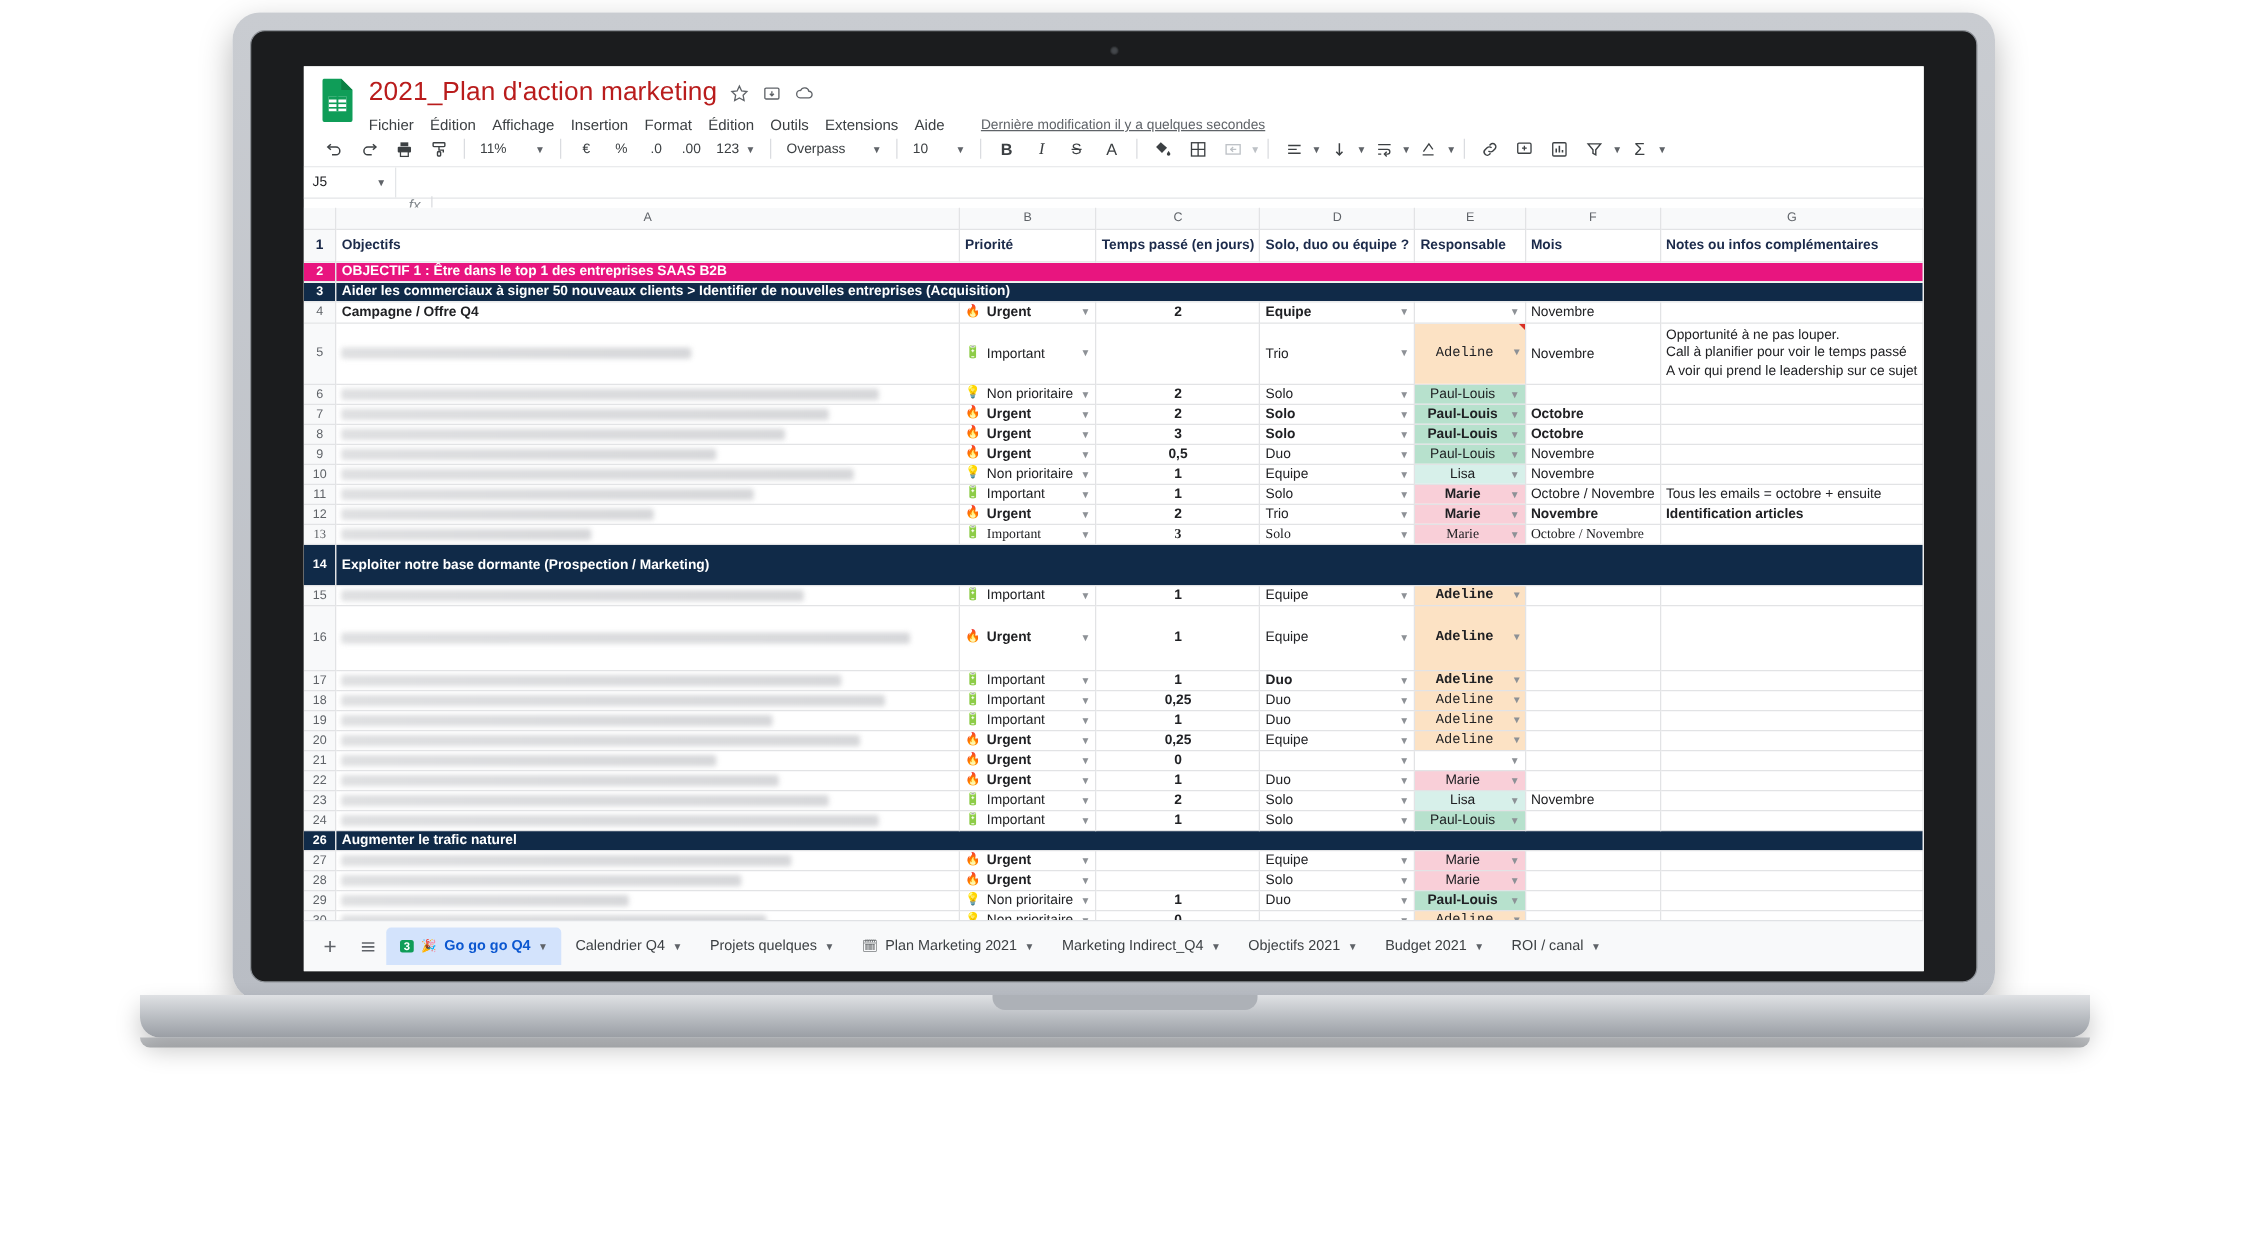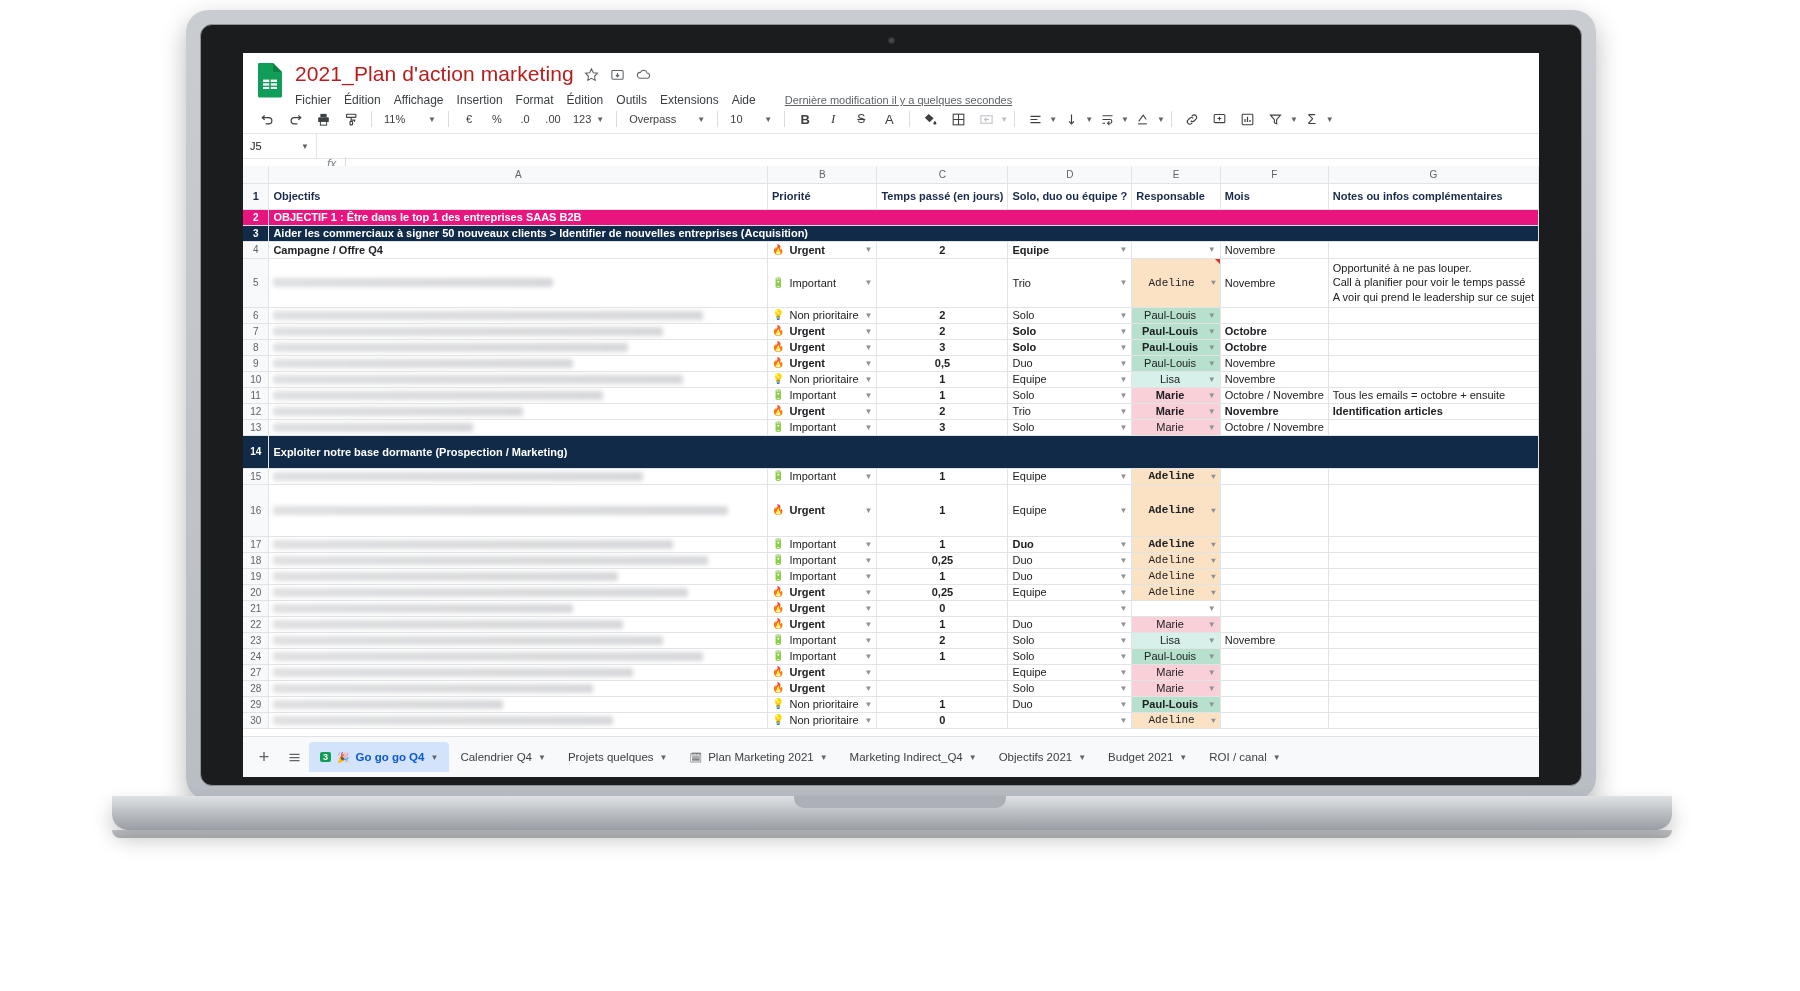--- a/index.html
+++ b/index.html
@@ -635,21 +635,21 @@
                     </td>
                     <td class="bg-marie">
                       <div class="cellsel">
                         <span style="flex: 1 1 0%; text-align: center; font-weight: bold;">Marie</span>
                         <span class="dd">▼</span>
                       </div>
                     </td>
                     <td style="font-weight: bold;">Novembre</td>
                     <td class="multiline" style="font-weight: bold;">Identification articles</td>
                   </tr>
-                  <tr style="height: 16px;">
+                  <tr style="height: 16px; font-family: Liberation Serif, serif;">
                     <td class="rowhead">13</td>
                     <td>
                       <span class="blur-bar" style="width: 200px;"></span>
                     </td>
                     <td>
                       <div class="cellsel">
                         <span class="pri">
                           <span class="emoji">🔋</span>
                           <span>Important</span>
                         </span>
@@ -968,20 +968,24 @@
                       </div>
                     </td>
                     <td class="bg-paul">
                       <div class="cellsel">
                         <span style="flex: 1 1 0%; text-align: center;">Paul-Louis</span>
                         <span class="dd">▼</span>
                       </div>
                     </td>
                     <td></td>
                     <td></td>
+                  </tr>
+                  <tr class="banner-navy" style="height: 16px;">
+                    <td class="rowhead">26</td>
+                    <td colspan="7">Augmenter le trafic naturel</td>
                   </tr>
                   <tr style="height: 16px;">
                     <td class="rowhead">27</td>
                     <td>
                       <span class="blur-bar" style="width: 360px;"></span>
                     </td>
                     <td>
                       <div class="cellsel">
                         <span class="pri">
                           <span class="emoji">🔥</span>

